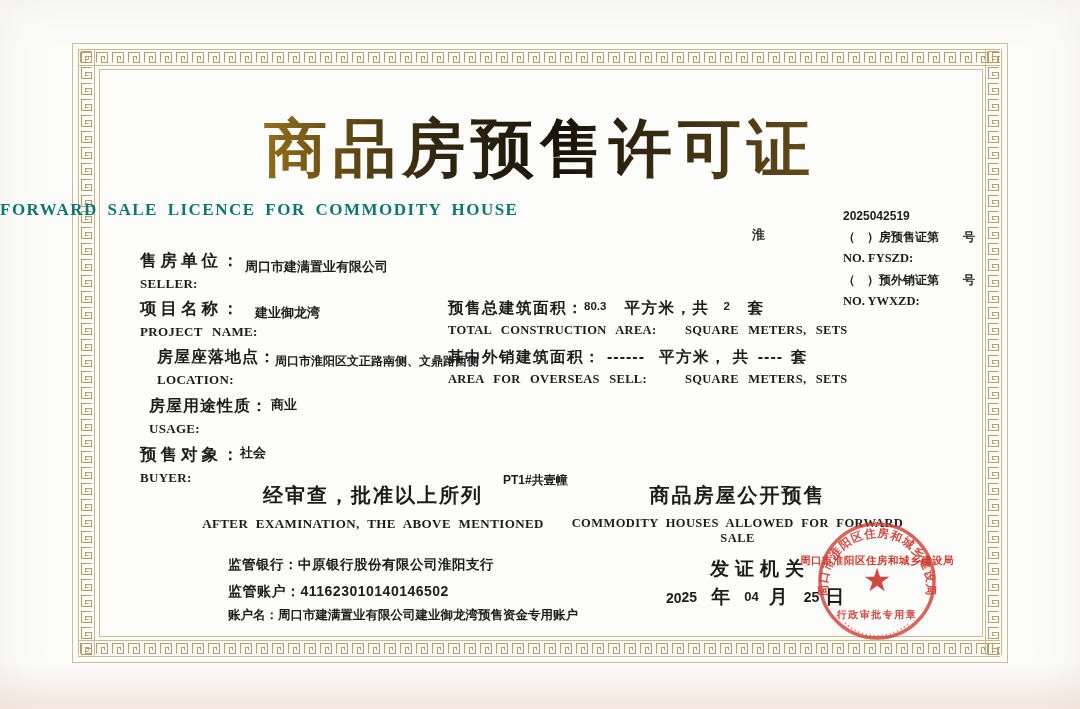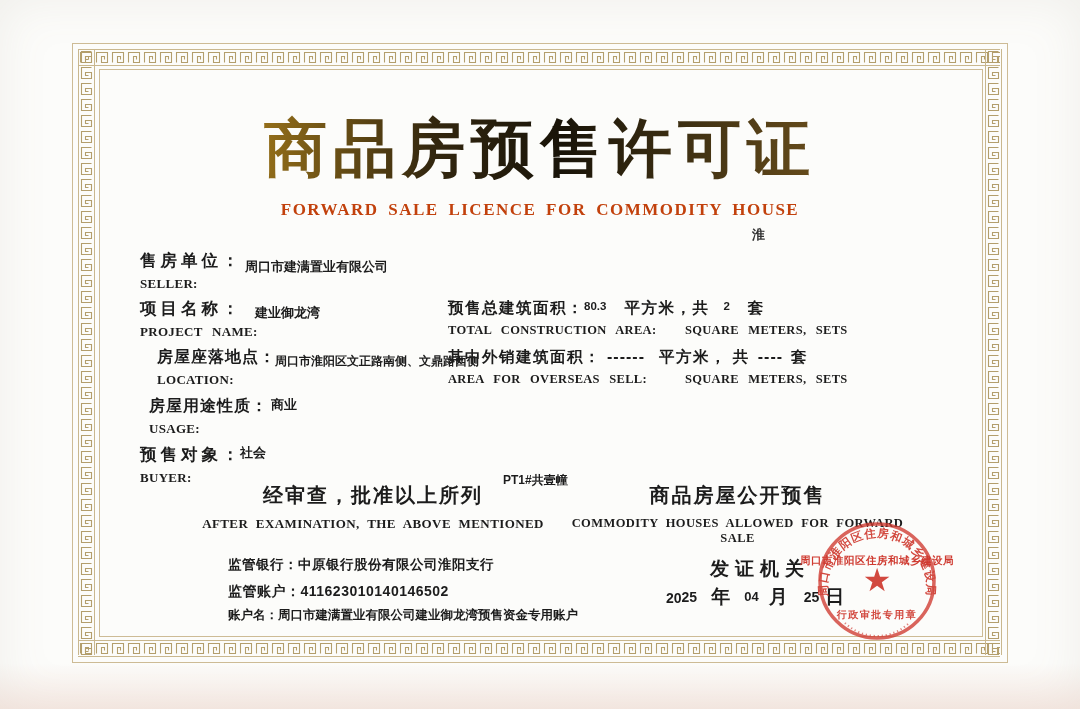--- a/index.html
+++ b/index.html
@@ -15,23 +15,23 @@
   .frame-outer{position:absolute;left:72px;top:43px;width:934px;height:618px;border:1px solid #cdbb95;}
   .frame-inner{position:absolute;left:99px;top:69px;width:882px;height:566px;border:1px solid #cdbb95;}
   .strip{position:absolute;}
   .strip-h{border-top:1px solid #c9b78e;border-bottom:1px solid #c9b78e;}
   .strip-v{border-left:1px solid #c9b78e;border-right:1px solid #c9b78e;}
   
   .title{position:absolute;top:106px;left:0;width:100%;text-align:center;
     font-size:63px;font-weight:bold;letter-spacing:6px;white-space:nowrap;
     background:linear-gradient(93deg,#a4791f 8%,#96701a 24%,#33270f 40%,#191409 52%,#3d2f12 63%,#6e511d 78%,#89671f 92%);
     -webkit-background-clip:text;background-clip:text;color:transparent;}
-  .subtitle{position:absolute;top:200px;left:0;width:100%;text-align:center;
+  .subtitle{position:absolute;top:200px;left:0;width:100%;text-align:left;
     font-family:"Liberation Serif","DejaVu Serif",serif;font-weight:bold;
-    font-size:17px;letter-spacing:1.5px;word-spacing:4px;color:#c2410c;}
+    font-size:17px;letter-spacing:1.5px;word-spacing:4px;color:#0f766e;}
   
   .topright{position:absolute;left:843px;top:206px;font-size:12px;font-weight:bold;line-height:1.75;white-space:nowrap;}
   .topright .en{font-family:"Liberation Serif","DejaVu Serif",serif;font-size:12.5px;}
   .regionmark{position:absolute;left:752px;top:226px;font-size:13px;font-weight:bold;color:#333;}
   
   .row{position:absolute;white-space:nowrap;}
   .cnlabel{font-size:16.5px;font-weight:bold;letter-spacing:4px;}
   .row.wide .cnlabel{font-size:16px;letter-spacing:1px;}
   .enlabel{font-family:"Liberation Serif","DejaVu Serif",serif;font-weight:bold;
     font-size:13px;letter-spacing:.3px;word-spacing:6px;margin-top:4px;}
@@ -94,20 +94,27 @@
     </svg>
   <svg class="strip strip-v" style="left:985px;top:49px;width:15px;height:606px">
       <rect width="100%" height="100%" fill="url(#mv)"></rect>
     </svg>
   <div class="frame-inner"></div>
 
   <div class="title">商品房预售许可证</div>
   <div class="subtitle">FORWARD SALE LICENCE FOR COMMODITY HOUSE</div>
 
   <span class="regionmark">淮</span>
+  <div class="topright">
+    <div>2025042519</div>
+    <div>（　）房预售证第　　号</div>
+    <div class="en">NO. FYSZD:</div>
+    <div>（　）预外销证第　　号</div>
+    <div class="en">NO. YWXZD:</div>
+  </div>
 
   <div class="row" style="left:140px;top:250px">
     <div class="cnlabel">售房单位：</div>
     <div class="enlabel">SELLER:</div>
     <span class="value" style="left:105px;top:8px">周口市建满置业有限公司</span>
   </div>
   <div class="row" style="left:140px;top:298px">
     <div class="cnlabel">项目名称：</div>
     <div class="enlabel">PROJECT NAME:</div>
     <span class="value" style="left:115px;top:6px">建业御龙湾</span>

